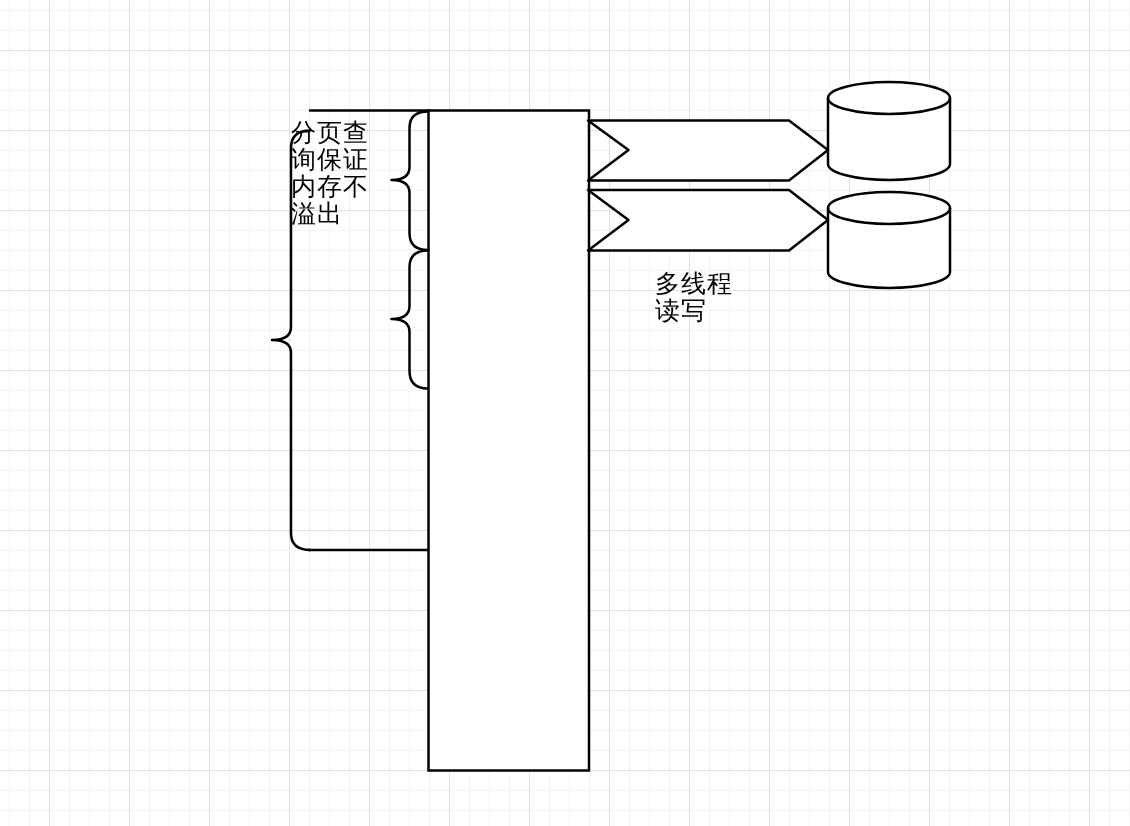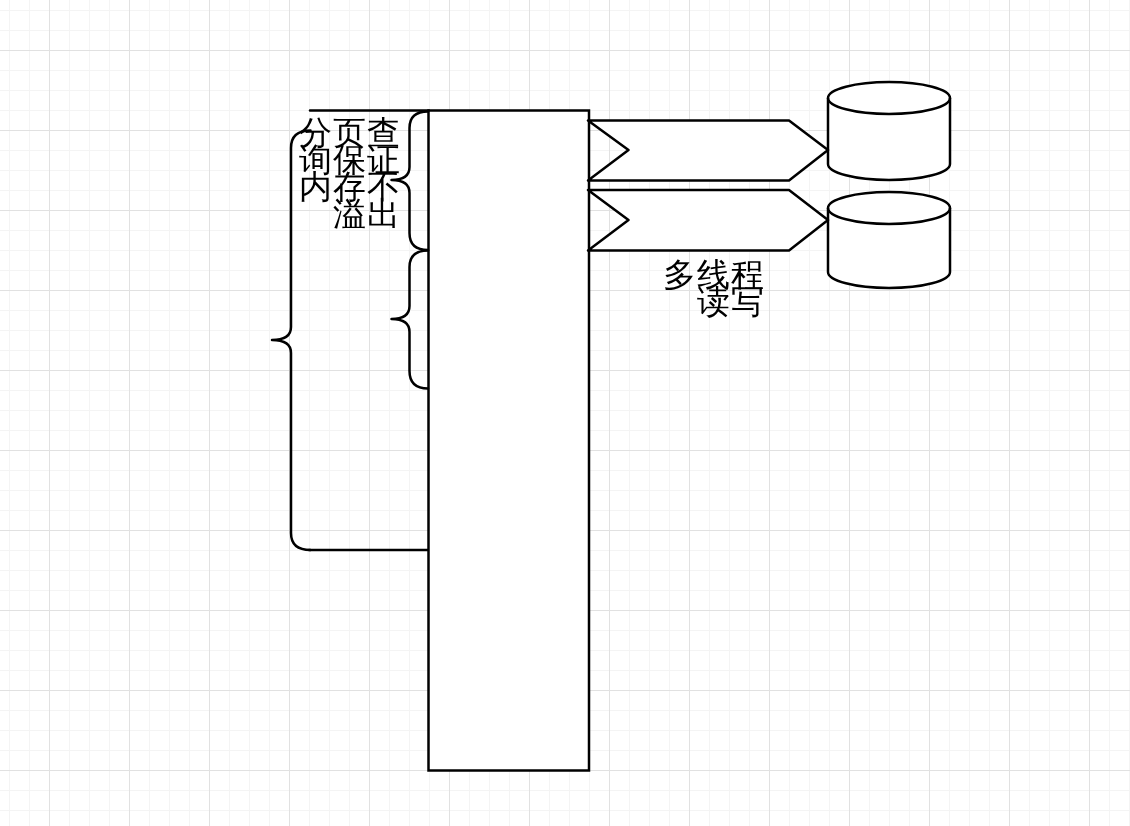--- a/index.html
+++ b/index.html
@@ -25,29 +25,29 @@
   .shapes-svg {
     position: absolute;
     left: 0;
     top: 0;
     width: 1130px;
     height: 826px;
   }
   .diagram-label {
     position: absolute;
     color: #000000;
-    font-size: 33px;
+    font-size: 25px;
     line-height: 27px;
     letter-spacing: 1px;
-    text-align: right;
+    text-align: left;
     white-space: nowrap;
   }
   .label-paging   { left: 291px; top: 119px; width: 110px; }
   .label-migrate  { left:  92px; top: 271px; width: 110px; }
-  .label-threads  { left: 655px; top: 261px; width: 110px; }
+  .label-threads  { left: 655px; top: 270px; width: 110px; }
 </style>
 </head>
 <body>
 
 <div class="canvas">
 
   <svg class="shapes-svg" viewBox="0 0 1130 826" xmlns="http://www.w3.org/2000/svg">
 
     <line x1="310" y1="110.5" x2="429" y2="110.5" stroke="#000000" stroke-width="2.5" stroke-linecap="round"></line>
 

